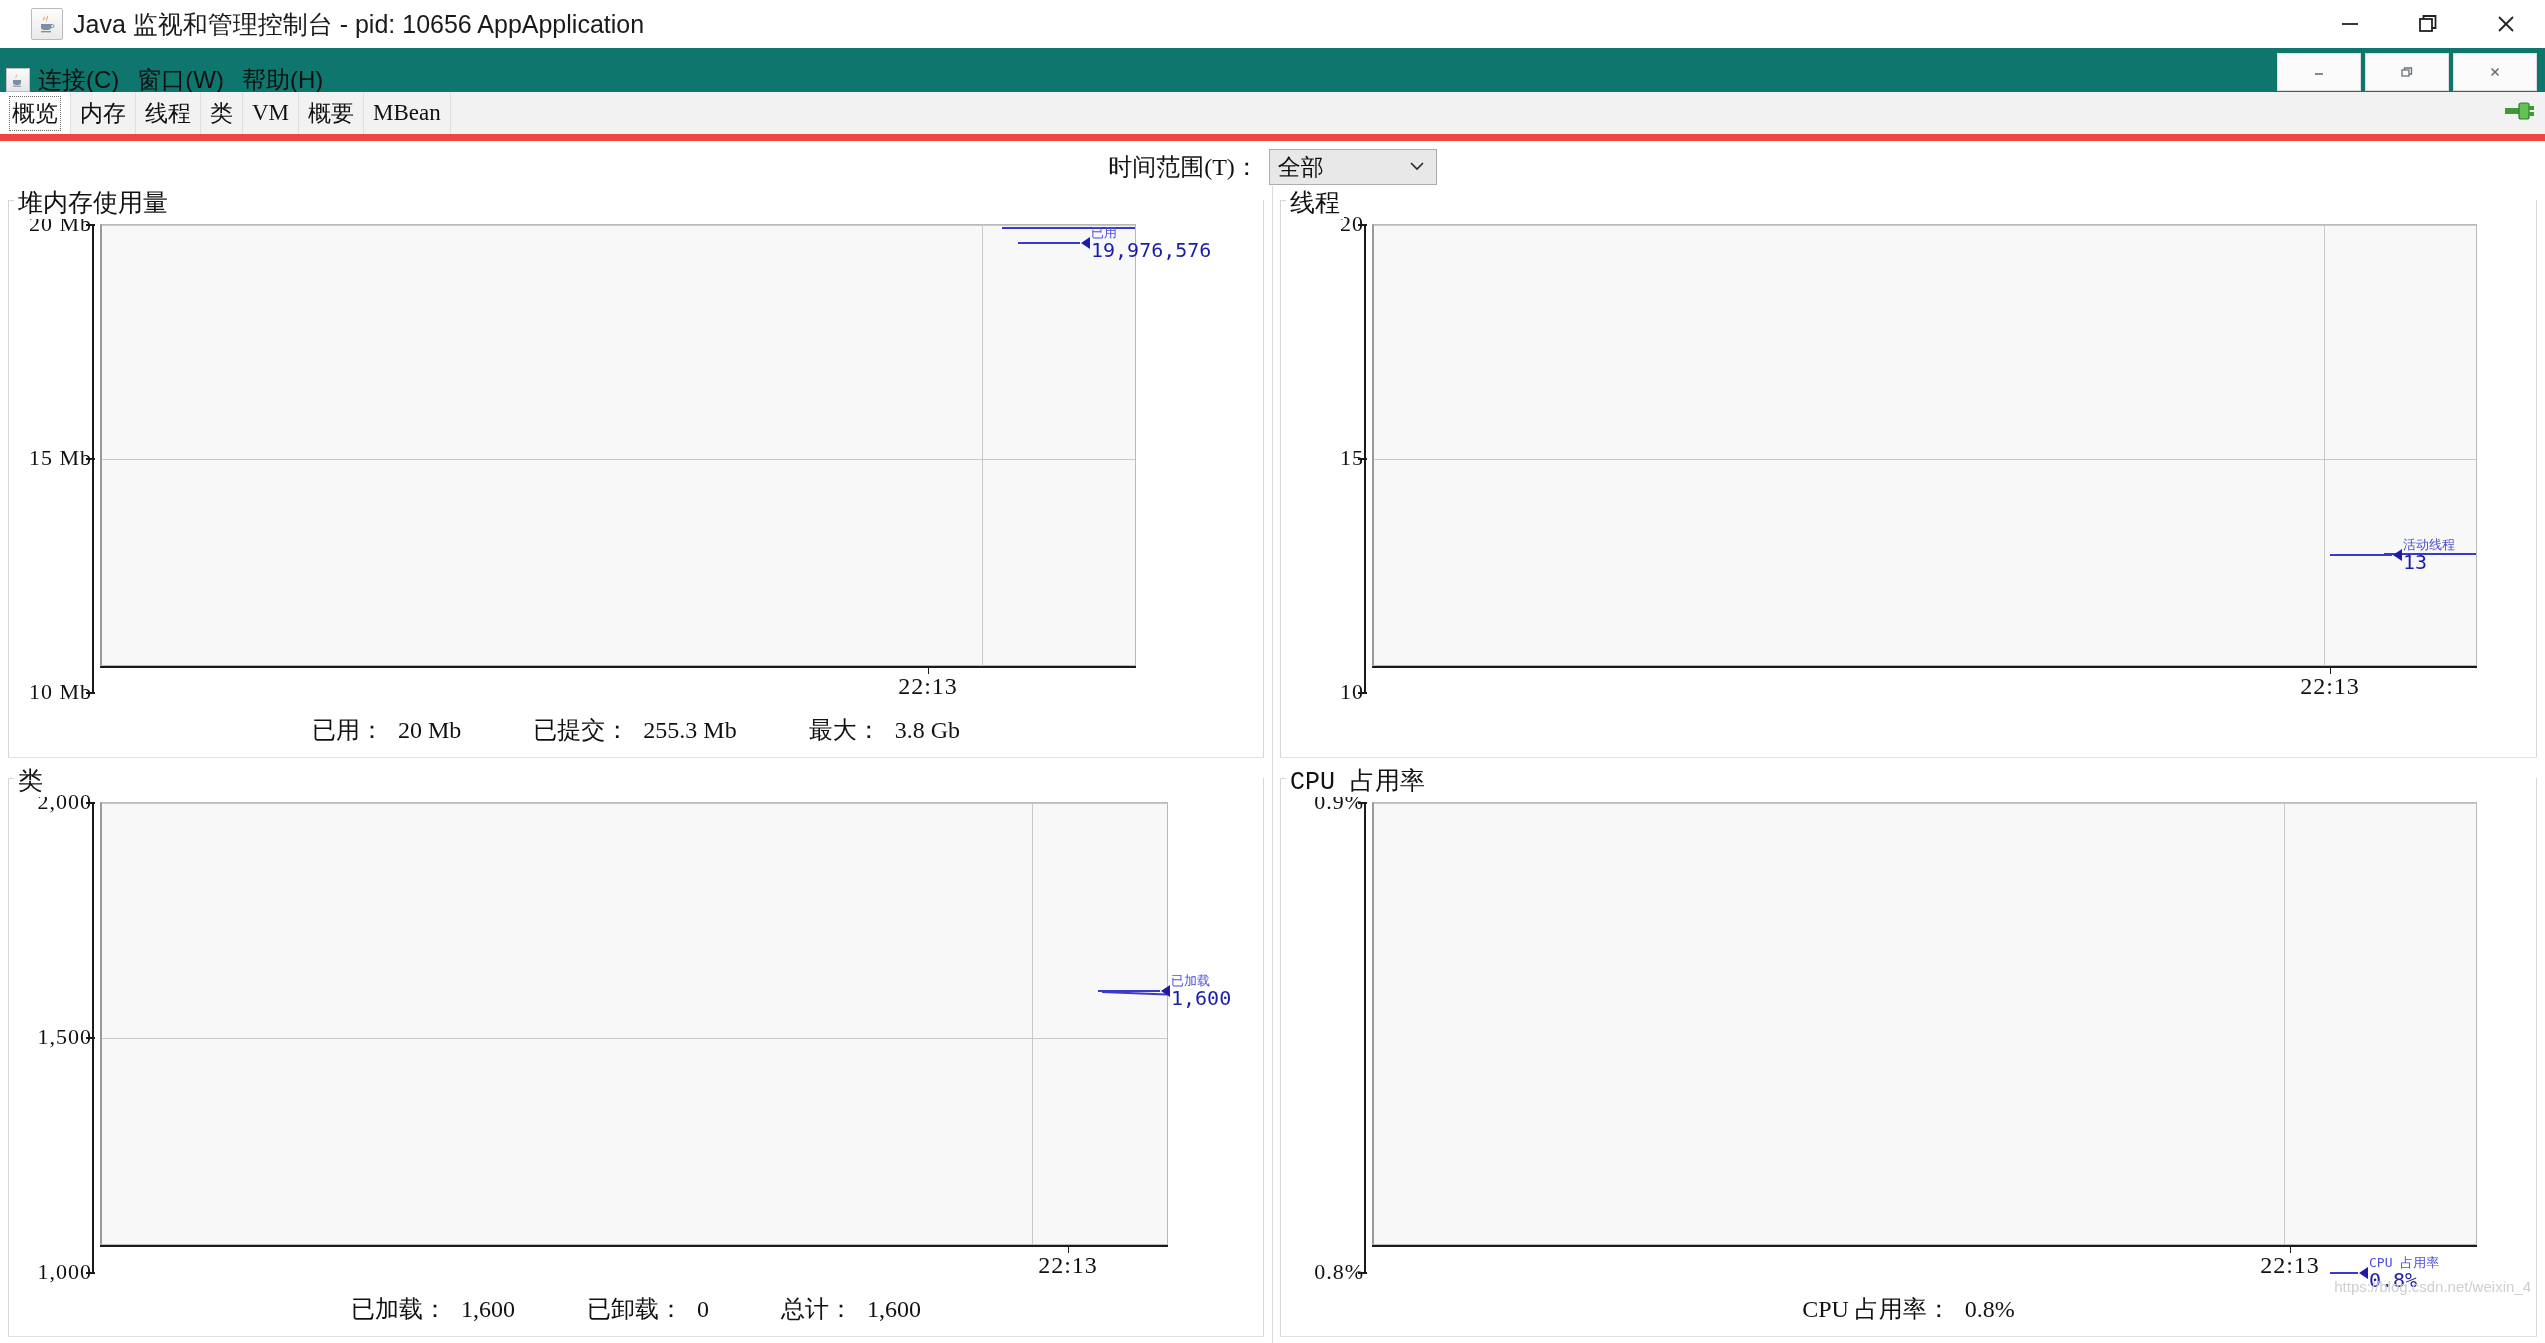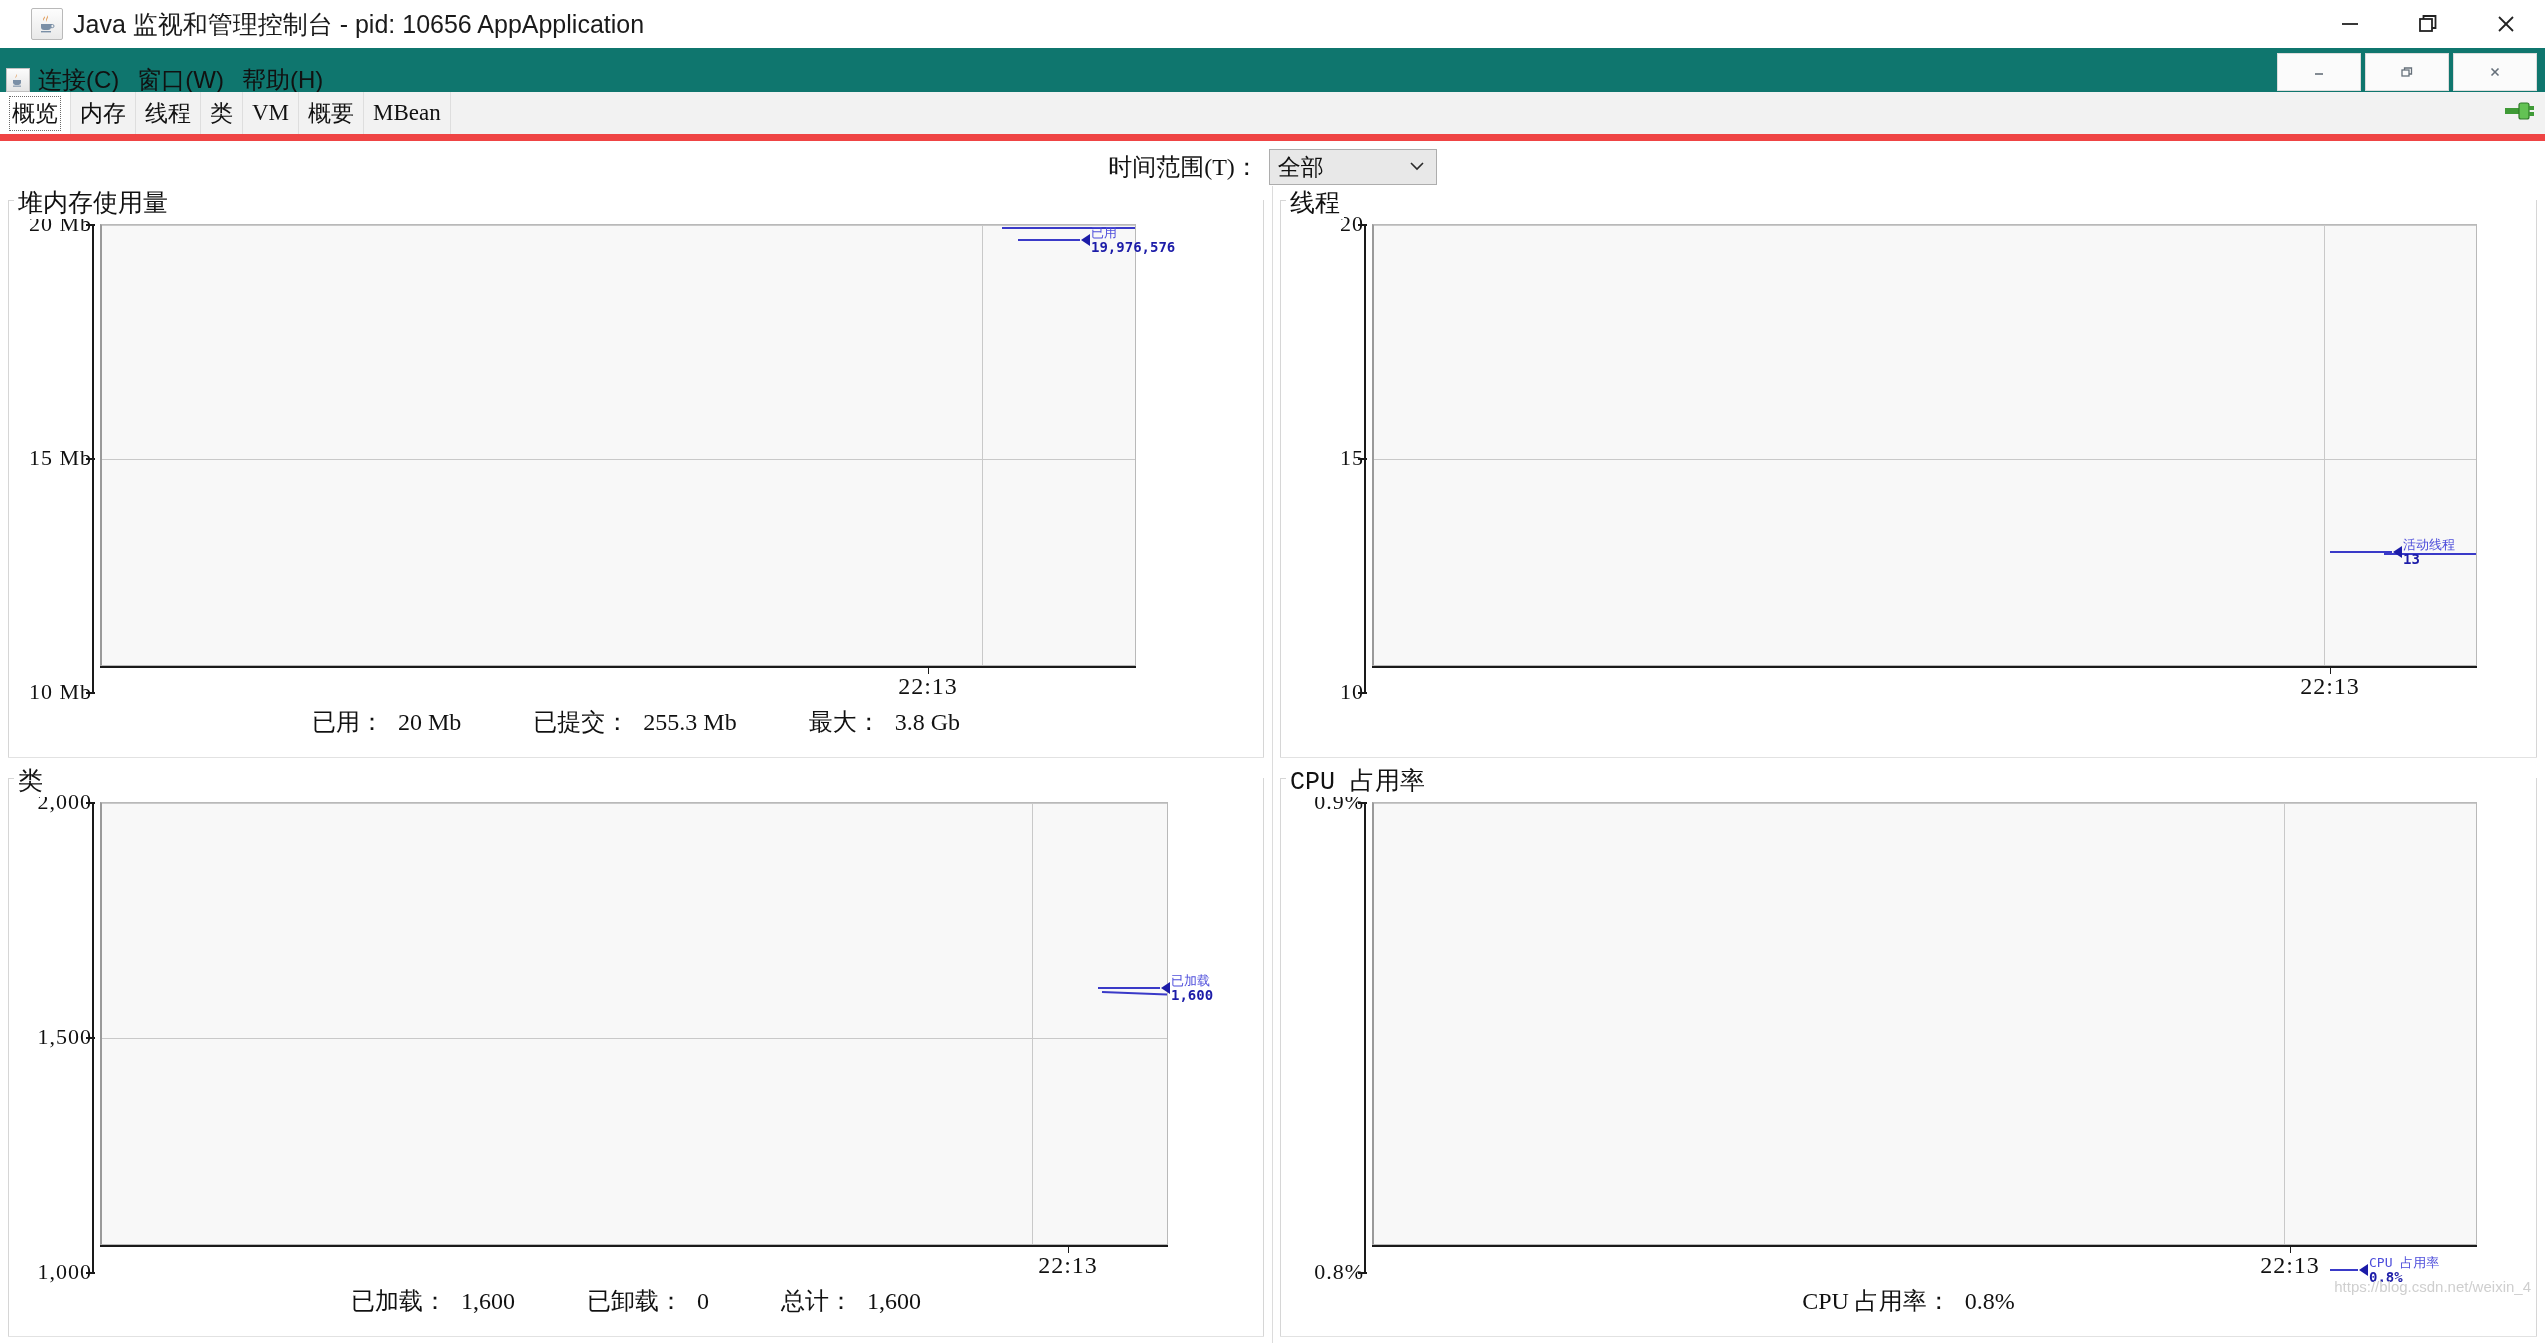--- a/index.html
+++ b/index.html
@@ -299,36 +299,36 @@
     margin-left: 1px;
   }
   .legend-text {
     margin-left: 1px;
     font-family: "DejaVu Sans Mono", monospace;
     color: #2222b4;
     line-height: 1.05;
     white-space: nowrap;
   }
   .legend-name { font-size: 13px; display: block; color: #4e4edb; }
-  .legend-val  { font-size: 14px; display: block; font-weight: bold; color: #1c1ca8; }
+  .legend-val  { font-size: 20px; display: block; font-weight: normal; color: #1c1ca8; }
 
   
   .status-line {
     position: absolute;
     left: 8px; right: 8px;
     bottom: 14px;
     display: flex;
     justify-content: center;
     align-items: center;
     font-size: 24px;
     font-family: "Liberation Serif", serif;
     color: #111;
     white-space: nowrap;
   }
-  .status-item { margin: 12px 36px; font-family: Liberation Serif, serif; }
+  .status-item { margin: 4px 36px; font-family: Liberation Serif, serif; }
   .status-item .lbl { }
   .status-item .val { margin-left: 14px; }
   .status-divider {
     position: absolute;
     left: 8px; right: 8px;
     bottom: 6px;
     height: 1px;
     background: #e2e2e2;
   }
 

